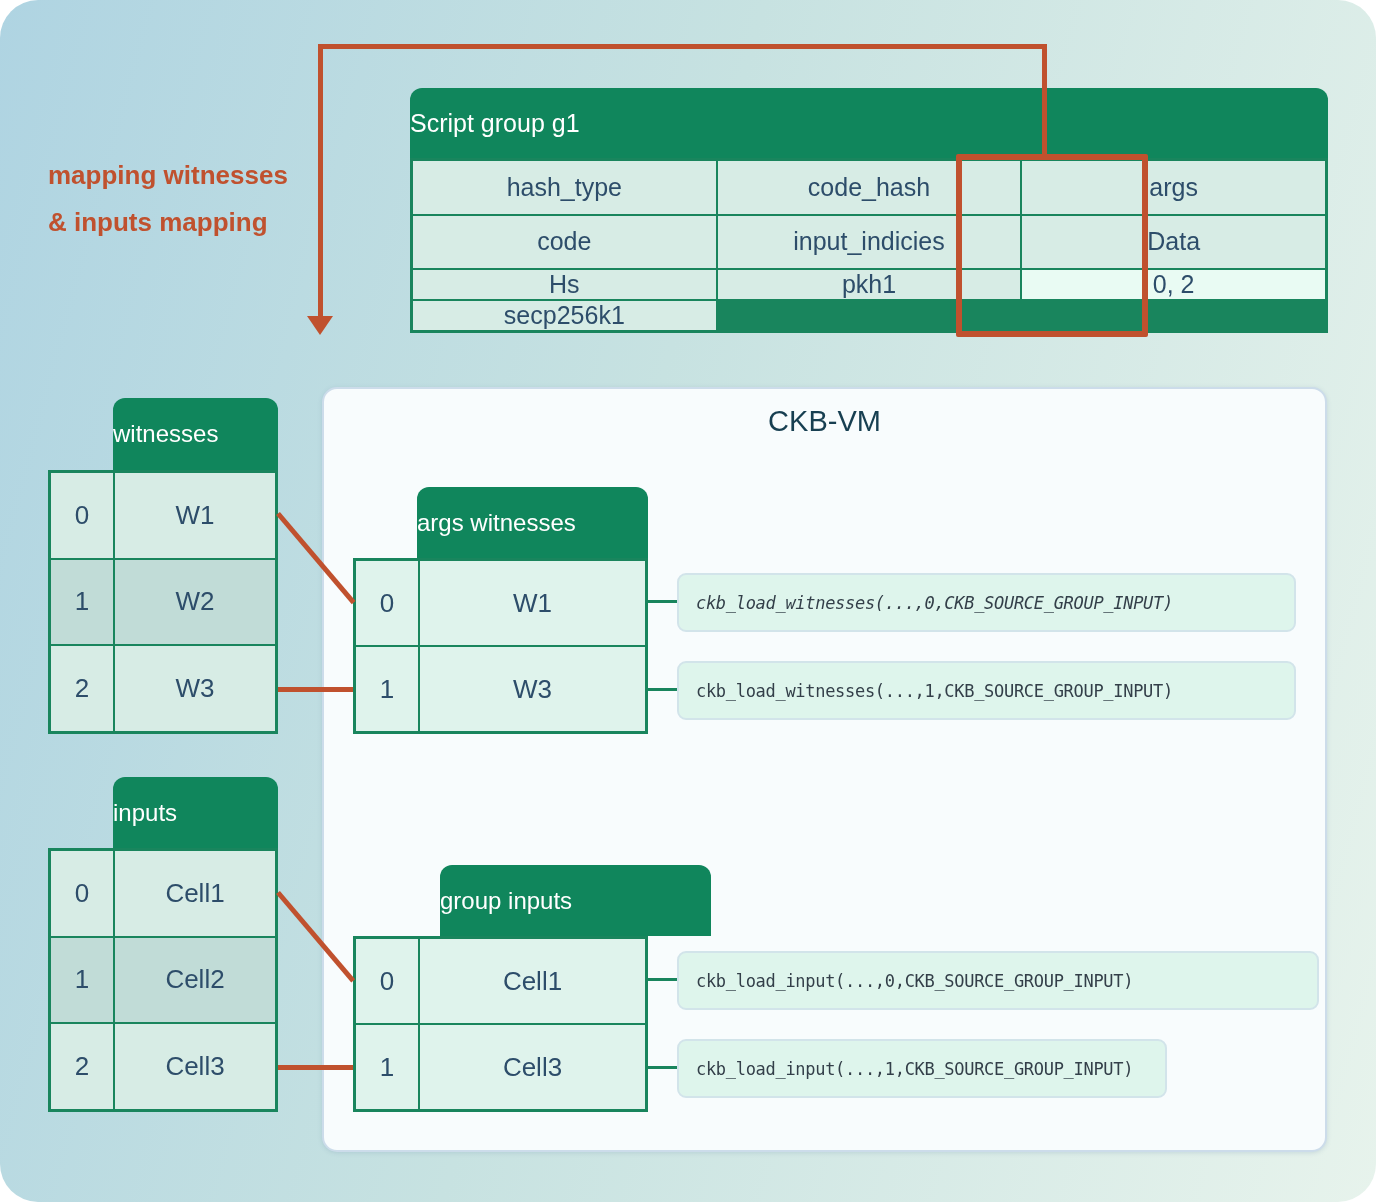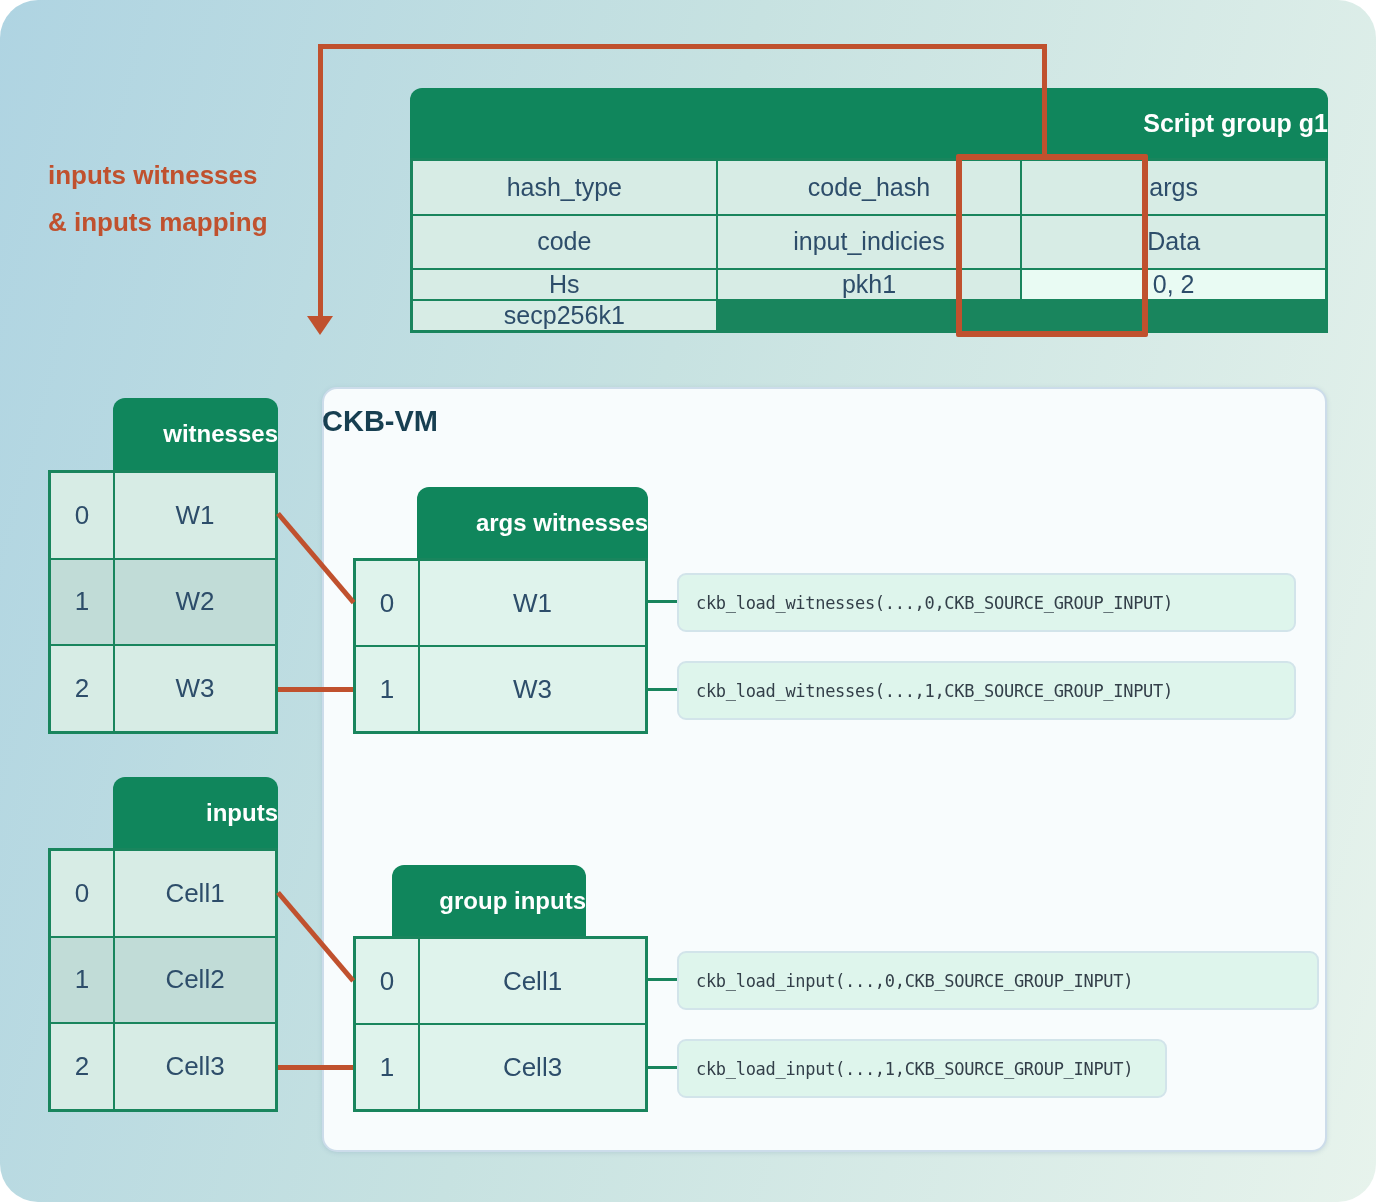--- a/index.html
+++ b/index.html
@@ -24,32 +24,32 @@
     border-radius:38px;
     background:linear-gradient(105deg,#afd4e2 0%,#c7e2e1 45%,#e7f3ec 100%);
   }
   .panel{
     position:absolute;left:322px;top:387px;width:1005px;height:765px;
     background:var(--panel-bg);border:2px solid var(--panel-border);
     border-radius:15px;box-shadow:0 1px 4px rgba(110,145,170,0.25);
     z-index:1;
   }
   .panel-title{
-    position:absolute;left:322px;top:405px;width:1005px;
-    font-size:29px;font-weight:bold;color:#173f51;z-index:2;
+    position:absolute;left:322px;top:405px;width:1005px;text-align:center;
+    font-size:29px;font-weight:normal;color:#173f51;z-index:2;
   }
   .annot{
     position:absolute;left:48px;top:152px;z-index:2;
     color:var(--red);font-size:26px;font-weight:bold;line-height:47px;
   }
   
   .tbl-header{
     position:absolute;background:var(--green);color:#ffffff;
-    display:flex;align-items:center;justify-content:flex-end;
-    font-weight:bold;border-radius:12px 12px 0 0;z-index:2;
+    display:flex;align-items:center;justify-content:flex-start;
+    font-weight:normal;border-radius:12px 12px 0 0;z-index:2;
   }
   .tbl-body{
     position:absolute;display:grid;background:var(--green-line);
     border:3px solid var(--green-line);gap:2px;z-index:2;
   }
   .cell{
     background:var(--cell);display:flex;align-items:center;justify-content:center;
     color:var(--ink);font-size:26px;
   }
   .panel-cell{background:var(--cell-panel);}
@@ -78,21 +78,21 @@
     font-family:"DejaVu Sans Mono",monospace;font-size:17px;color:var(--code-ink);
     letter-spacing:-0.3px;white-space:nowrap;
   }
 </style>
 </head>
 <body>
 
 <div class="canvas">
 
   <div class="annot">
-    <div>inputs witnesses</div>
+    <div>mapping witnesses</div>
     <div>&amp; inputs mapping</div>
   </div>
 
   <div class="rl" style="left:318px;top:44px;width:729px;height:5px;"></div>
   <div class="rl" style="left:318px;top:44px;width:5px;height:274px;"></div>
   <div class="rl" style="left:1042px;top:44px;width:5px;height:116px;"></div>
   <div class="arrow-head" style="left:307px;top:316px;"></div>
 
   <div class="tbl-header sg-header" style="left:410px;top:88px;width:918px;">
     <span>Script group g1</span>
@@ -130,37 +130,37 @@
     <span>args witnesses</span>
   </div>
   <div class="tbl-body" style="left:353px;top:558px;width:295px;height:176px;grid-template-columns:62px 1fr;grid-template-rows:repeat(2,1fr);">
     <div class="cell panel-cell">0</div>
     <div class="cell panel-cell">W1</div>
     <div class="cell panel-cell">1</div>
     <div class="cell panel-cell">W3</div>
   </div>
 
   <div class="gl" style="left:648px;top:600px;width:29px;"></div>
-  <div class="code-box" style="left:677px;top:573px;width:619px;">ckb_load_witnesses(...,0,CKB_SOURCE_GROUP_INPUT)</div>
+  <div class="code-box" style="left:677px;top:573px;width:619px;font-style:italic;">ckb_load_witnesses(...,0,CKB_SOURCE_GROUP_INPUT)</div>
   <div class="gl" style="left:648px;top:688px;width:29px;"></div>
   <div class="code-box" style="left:677px;top:661px;width:619px;">ckb_load_witnesses(...,1,CKB_SOURCE_GROUP_INPUT)</div>
 
   <div class="tbl-header side-header" style="left:113px;top:777px;width:165px;height:71px;">
     <span>inputs</span>
   </div>
   <div class="tbl-body" style="left:48px;top:848px;width:230px;height:264px;grid-template-columns:62px 1fr;grid-template-rows:repeat(3,1fr);">
     <div class="cell">0</div>
     <div class="cell">Cell1</div>
     <div class="cell muted">1</div>
     <div class="cell muted">Cell2</div>
     <div class="cell">2</div>
     <div class="cell">Cell3</div>
   </div>
 
-  <div class="tbl-header side-header" style="left:392px;top:865px;width:194px;height:71px;">
+  <div class="tbl-header side-header" style="left:440px;top:865px;width:271px;height:71px;">
     <span>group inputs</span>
   </div>
   <div class="tbl-body" style="left:353px;top:936px;width:295px;height:176px;grid-template-columns:62px 1fr;grid-template-rows:repeat(2,1fr);">
     <div class="cell panel-cell">0</div>
     <div class="cell panel-cell">Cell1</div>
     <div class="cell panel-cell">1</div>
     <div class="cell panel-cell">Cell3</div>
   </div>
 
   <div class="gl" style="left:648px;top:978px;width:29px;"></div>

